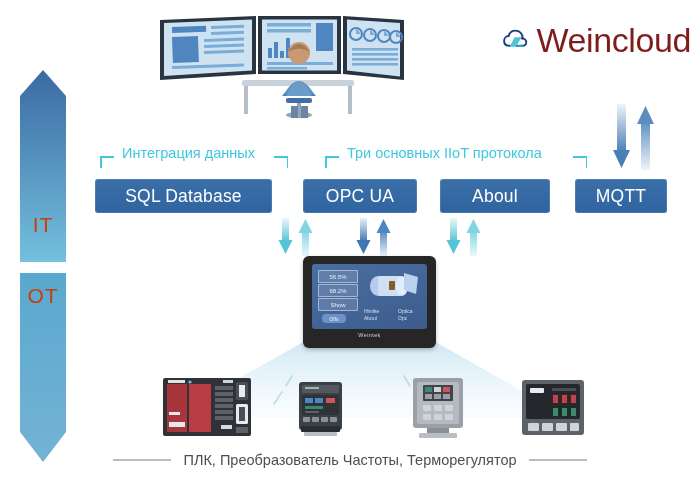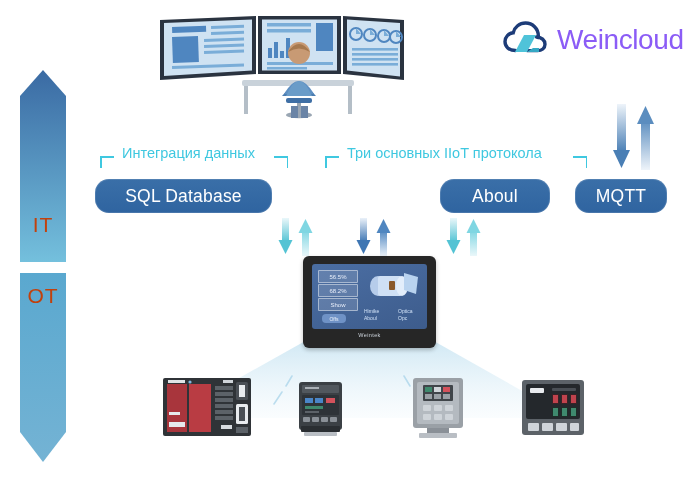--- a/index.html
+++ b/index.html
@@ -25,21 +25,21 @@
   
   .bracket{position:absolute;height:22px;}
   .bracket .bline{position:absolute;top:10px;height:1.5px;background:#3fc8e0;}
   .bracket .btick{position:absolute;top:10px;width:1.5px;height:12px;background:#3fc8e0;}
   .bracket .btxt{
     position:absolute;top:-1px;color:#3fc8e0;font-size:14.5px;white-space:nowrap;
   }
 
   
   .pbtn{
-    position:absolute;height:34px;border-radius:14px;
+    position:absolute;height:34px;border-radius:3px;
     background:linear-gradient(180deg,#3a6fa8 0%,#2f64a0 100%);
     box-shadow:inset 0 0 0 1px rgba(255,255,255,.12);
     display:flex;align-items:center;justify-content:center;
     color:#ffffff;font-size:17.5px;letter-spacing:.2px;
   }
 
   
   .hmi{
     position:absolute;left:303px;top:256px;width:133px;height:92px;
     background:#262626;border-radius:6px;
@@ -75,21 +75,21 @@
   
   .caption{
     position:absolute;left:0;top:452px;width:700px;
     display:flex;align-items:center;justify-content:center;gap:12px;
   }
   .caption .cline{width:58px;height:1.5px;background:#b9bec4;}
   .caption .ctxt{color:#4a4f55;font-size:14.5px;white-space:nowrap;}
 
   
   .logo{position:absolute;left:503px;top:16px;width:188px;height:48px;display:flex;align-items:center;gap:8px;}
-  .logo-text{color:#8b5cf6;font-size:28px;letter-spacing:-.4px;}
+  .logo-text{color:#7f1d1d;font-size:34px;letter-spacing:-.4px;}
 </style>
 </head>
 <body>
 
 <div class="stage">
 
   <svg class="abs" style="left:0;top:340px;width:700px;height:115px;">
     <defs>
       <linearGradient id="beamG" x1="0" y1="0" x2="0" y2="1">
         <stop offset="0%" stop-color="#c8e4f2" stop-opacity="0.85"></stop>
@@ -216,20 +216,23 @@
   <div class="bracket abs" style="left:100px;top:146px;width:188px;">
     <div class="btick" style="left:0;"></div>
     <div class="bline" style="left:0;width:14px;"></div>
     <div class="btxt" style="left:22px;">Интеграция данных</div>
     <div class="bline" style="left:174px;width:14px;"></div>
     <div class="btick" style="left:186.5px;"></div>
   </div>
 
   <div class="pbtn" style="left:95px;top:179px;width:177px;">
     <span>SQL Database</span>
+  </div>
+  <div class="pbtn" style="left:303px;top:179px;width:114px;">
+    <span>OPC UA</span>
   </div>
   <div class="pbtn" style="left:440px;top:179px;width:110px;">
     <span>Aboul</span>
   </div>
   <div class="pbtn" style="left:575px;top:179px;width:92px;">
     <span>MQTT</span>
   </div>
 
   <svg class="abs" style="left:611px;top:104px;width:54px;height:68px;">
     <defs>
@@ -424,14 +427,19 @@
       </g>
       <g fill="#cfd4d9">
         <rect x="6" y="43" width="11" height="8" rx="1"></rect>
           <rect x="20" y="43" width="11" height="8" rx="1"></rect>
         <rect x="34" y="43" width="11" height="8" rx="1"></rect>
           <rect x="48" y="43" width="9" height="8" rx="1"></rect>
       </g>
     </g>
   </svg>
 
+  <div class="caption">
+    <div class="cline"></div>
+    <div class="ctxt">ПЛК, Преобразователь Частоты, Терморегулятор</div>
+    <div class="cline"></div>
+  </div>
 
 </div>
 
 </body></html>

